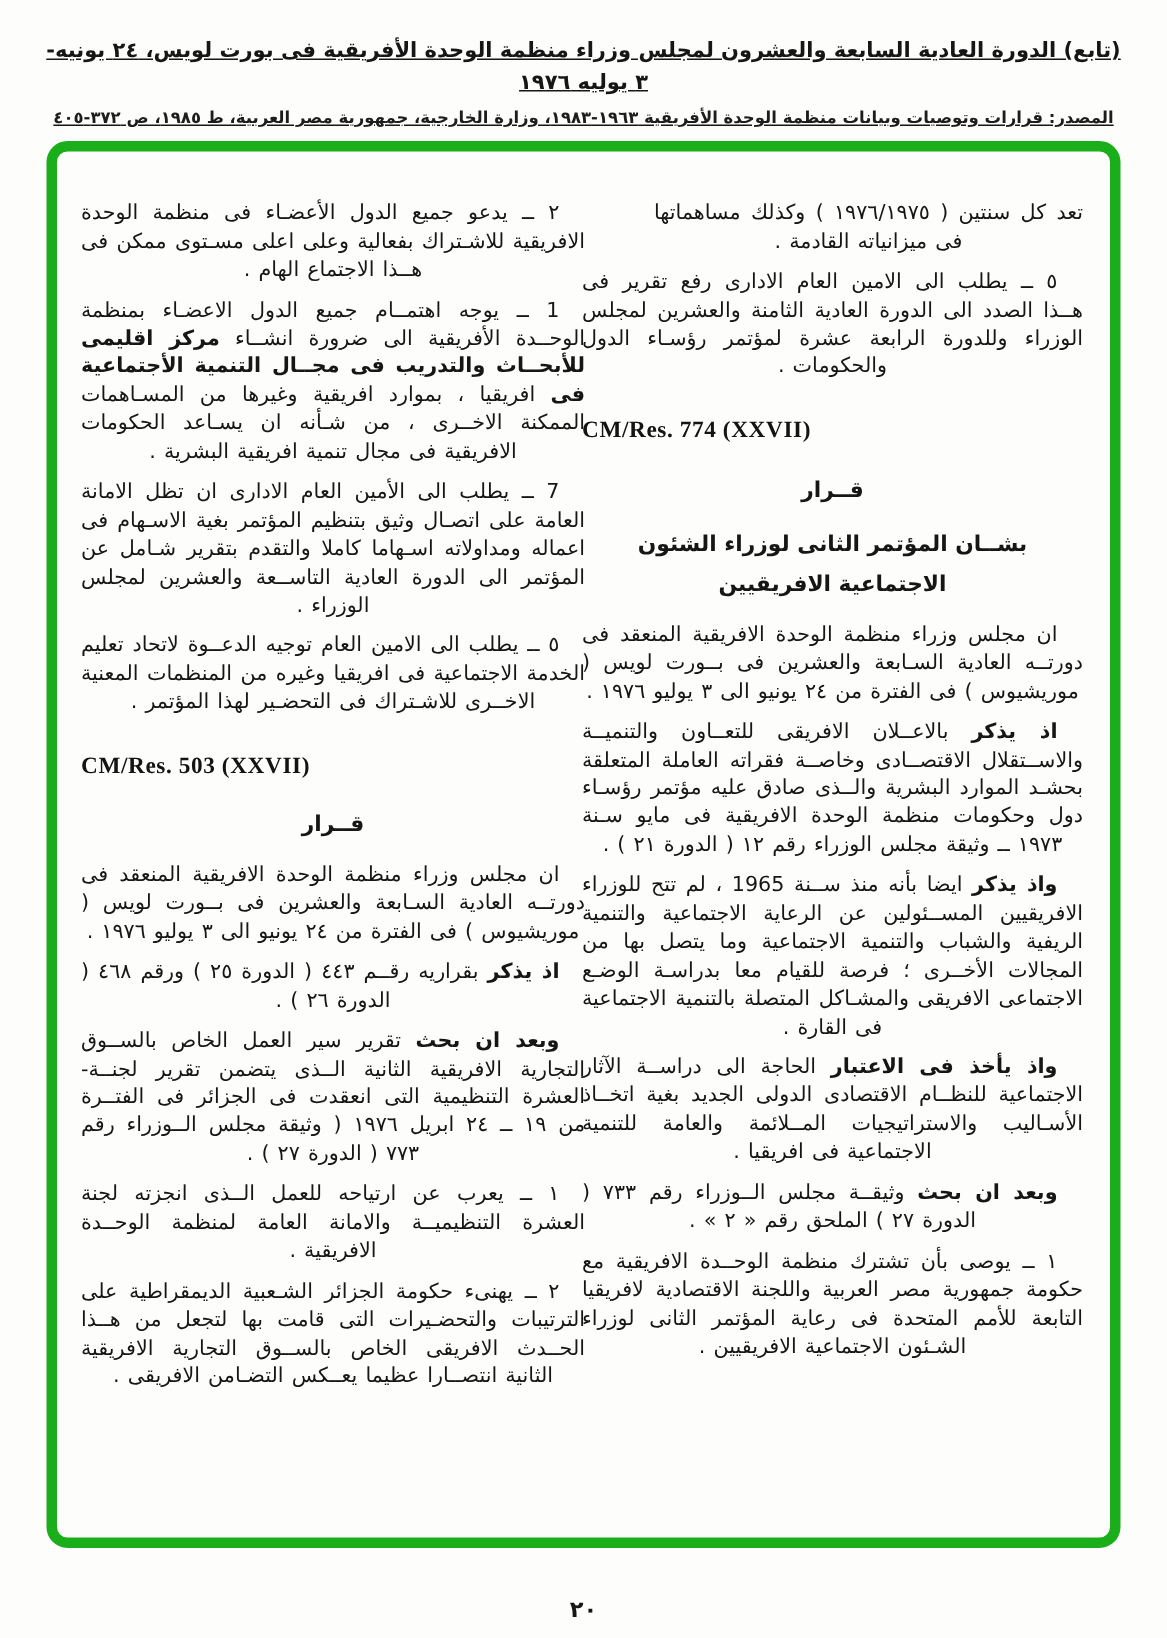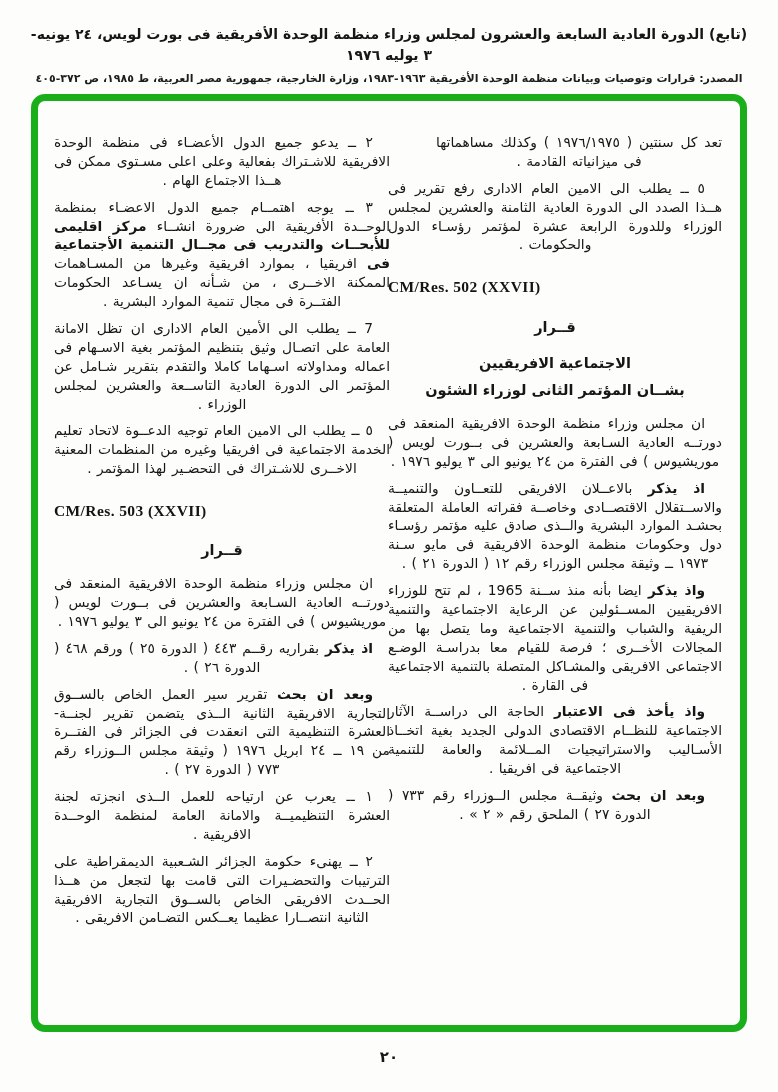--- a/index.html
+++ b/index.html
@@ -4,21 +4,21 @@
 <style>
   html,body{margin:0;padding:0;}
   body{
     width:778px;height:1092px;position:relative;
     background:#fdfdfb;color:#161616;
     font-family:"DejaVu Sans", sans-serif;
     overflow:hidden;
   }
   .header{
     position:absolute;top:24px;left:30px;right:30px;
-    direction:rtl;text-align:center;
+    direction:rtl;text-align:center;text-decoration:underline;
   }
   .header .h1{
     font-size:14px;font-weight:bold;letter-spacing:0;line-height:1.5;
   }
   .header .h2{
     font-size:11px;font-weight:bold;margin-top:6px;color:#1d1d1d;
   }
   .frame{
     position:absolute;left:31px;top:94px;width:716px;height:938px;
     border:7px solid #1bae1b;border-radius:14px;box-sizing:border-box;
@@ -41,53 +41,54 @@
     direction:ltr;text-align:left;
     font-family:"Liberation Serif", serif;
     font-size:15.5px;font-weight:600;letter-spacing:0.4px;
     margin:22px 0 16px 0;color:#141414;
   }
   .heading{
     text-align:left;text-align-last:center;font-weight:bold;
     font-size:14.5px;line-height:1.85;margin:0 0 10px 0;text-indent:0;
   }
   .pagenum{
-    position:absolute;left:0;right:0;bottom:26px;
+    position:absolute;left:0;right:0;bottom:10px;
     text-align:center;font-size:15px;font-weight:bold;direction:rtl;
   }
 </style>
 </head>
 <body style="background: rgb(253, 253, 251); color: rgb(22, 22, 22);">
 
 <div class="header">
   <div class="h1">(تابع) الدورة العادية السابعة والعشرون لمجلس وزراء منظمة الوحدة الأفريقية فى بورت لويس، ٢٤ يونيه- ٣ يوليه ١٩٧٦</div>
   <div class="h2">المصدر: قرارات وتوصيات وبيانات منظمة الوحدة الأفريقية ١٩٦٣-١٩٨٣، وزارة الخارجية، جمهورية مصر العربية، ط ١٩٨٥، ص ٣٧٢-٤٠٥</div>
 </div>
 
 <div class="frame" id="frame" style="border-color: rgb(27, 174, 27);">
   <div class="col col-right" id="col-right">
       <p class="para"><span>تعد كل سنتين ( ١٩٧٦/١٩٧٥ ) وكذلك مساهماتها فى ميزانياته القادمة .</span></p>
       <p class="para"><span>٥ ــ يطلب الى الامين العام الادارى رفع تقرير فى هــذا الصدد الى الدورة العادية الثامنة والعشرين لمجلس الوزراء وللدورة الرابعة عشرة لمؤتمر رؤسـاء الدول والحكومات .</span></p>
-      <div class="cmres">CM/Res. 502 (XXVII)</div>
+      <div class="cmres">CM/Res. 774 (XXVII)</div>
       <div class="heading">
         <div>قــرار</div>
       </div>
       <div class="heading">
+        <div>بشــان المؤتمر الثانى لوزراء الشئون</div>
         <div>الاجتماعية الافريقيين</div>
-        <div>بشــان المؤتمر الثانى لوزراء الشئون</div>
       </div>
       <p class="para"><span>ان مجلس وزراء منظمة الوحدة الافريقية المنعقد فى دورتــه العادية السـابعة والعشرين فى بــورت لويس ( موريشيوس ) فى الفترة من ٢٤ يونيو الى ٣ يوليو ١٩٧٦ .</span></p>
       <p class="para"><span class="b">اذ يذكر</span><span> بالاعــلان الافريقى للتعــاون والتنميــة والاســتقلال الاقتصــادى وخاصــة فقراته العاملة المتعلقة بحشـد الموارد البشرية والــذى صادق عليه مؤتمر رؤسـاء دول وحكومات منظمة الوحدة الافريقية فى مايو سـنة ١٩٧٣ ــ وثيقة مجلس الوزراء رقم ١٢ ( الدورة ٢١ ) .</span></p>
       <p class="para"><span class="b">واذ يذكر</span><span> ايضا بأنه منذ ســنة 1965 ، لم تتح للوزراء الافريقيين المســئولين عن الرعاية الاجتماعية والتنمية الريفية والشباب والتنمية الاجتماعية وما يتصل بها من المجالات الأخــرى ؛ فرصة للقيام معا بدراسـة الوضـع الاجتماعى الافريقى والمشـاكل المتصلة بالتنمية الاجتماعية فى القارة .</span></p>
       <p class="para"><span class="b">واذ يأخذ فى الاعتبار</span><span> الحاجة الى دراســة الآثار الاجتماعية للنظــام الاقتصادى الدولى الجديد بغية اتخــاذ الأسـاليب والاستراتيجيات المــلائمة والعامة للتنمية الاجتماعية فى افريقيا .</span></p>
       <p class="para"><span class="b">وبعد ان بحث</span><span> وثيقــة مجلس الــوزراء رقم ٧٣٣ ( الدورة ٢٧ ) الملحق رقم « ٢ » .</span></p>
+      <p class="para"><span>١ ــ يوصى بأن تشترك منظمة الوحــدة الافريقية مع حكومة جمهورية مصر العربية واللجنة الاقتصادية لافريقيا التابعة للأمم المتحدة فى رعاية المؤتمر الثانى لوزراء الشـئون الاجتماعية الافريقيين .</span></p>
     </div>
   <div class="col col-left" id="col-left">
       <p class="para"><span>٢ ــ يدعو جميع الدول الأعضـاء فى منظمة الوحدة الافريقية للاشـتراك بفعالية وعلى اعلى مسـتوى ممكن فى هــذا الاجتماع الهام .</span></p>
-      <p class="para"><span>٣ ــ يوجه اهتمــام جميع الدول الاعضـاء بمنظمة الوحــدة الأفريقية الى ضرورة انشــاء </span><span class="b">مركز اقليمى للأبحــاث والتدريب فى مجــال التنمية الأجتماعية فى</span><span> افريقيا ، بموارد افريقية وغيرها من المسـاهمات الممكنة الاخــرى ، من شـأنه ان يسـاعد الحكومات الفتــرة فى مجال تنمية الموارد البشرية .</span></p>
+      <p class="para"><span>1 ــ يوجه اهتمــام جميع الدول الاعضـاء بمنظمة الوحــدة الأفريقية الى ضرورة انشــاء </span><span class="b">مركز اقليمى للأبحــاث والتدريب فى مجــال التنمية الأجتماعية فى</span><span> افريقيا ، بموارد افريقية وغيرها من المسـاهمات الممكنة الاخــرى ، من شـأنه ان يسـاعد الحكومات الافريقية فى مجال تنمية افريقية البشرية .</span></p>
       <p class="para"><span>7 ــ يطلب الى الأمين العام الادارى ان تظل الامانة العامة على اتصـال وثيق بتنظيم المؤتمر بغية الاسـهام فى اعماله ومداولاته اسـهاما كاملا والتقدم بتقرير شـامل عن المؤتمر الى الدورة العادية التاســعة والعشرين لمجلس الوزراء .</span></p>
       <p class="para"><span>٥ ــ يطلب الى الامين العام توجيه الدعــوة لاتحاد تعليم الخدمة الاجتماعية فى افريقيا وغيره من المنظمات المعنية الاخــرى للاشـتراك فى التحضـير لهذا المؤتمر .</span></p>
       <div class="cmres">CM/Res. 503 (XXVII)</div>
       <div class="heading">
         <div>قــرار</div>
       </div>
       <p class="para"><span>ان مجلس وزراء منظمة الوحدة الافريقية المنعقد فى دورتــه العادية السـابعة والعشرين فى بــورت لويس ( موريشيوس ) فى الفترة من ٢٤ يونيو الى ٣ يوليو ١٩٧٦ .</span></p>
       <p class="para"><span class="b">اذ يذكر</span><span> بقراريه رقــم ٤٤٣ ( الدورة ٢٥ ) ورقم ٤٦٨ ( الدورة ٢٦ ) .</span></p>
       <p class="para"><span class="b">وبعد ان بحث</span><span> تقرير سير العمل الخاص بالســوق التجارية الافريقية الثانية الــذى يتضمن تقرير لجنــة- العشرة التنظيمية التى انعقدت فى الجزائر فى الفتــرة من ١٩ ــ ٢٤ ابريل ١٩٧٦ ( وثيقة مجلس الــوزراء رقم ٧٧٣ ( الدورة ٢٧ ) .</span></p>
       <p class="para"><span>١ ــ يعرب عن ارتياحه للعمل الــذى انجزته لجنة العشرة التنظيميــة والامانة العامة لمنظمة الوحــدة الافريقية .</span></p>

